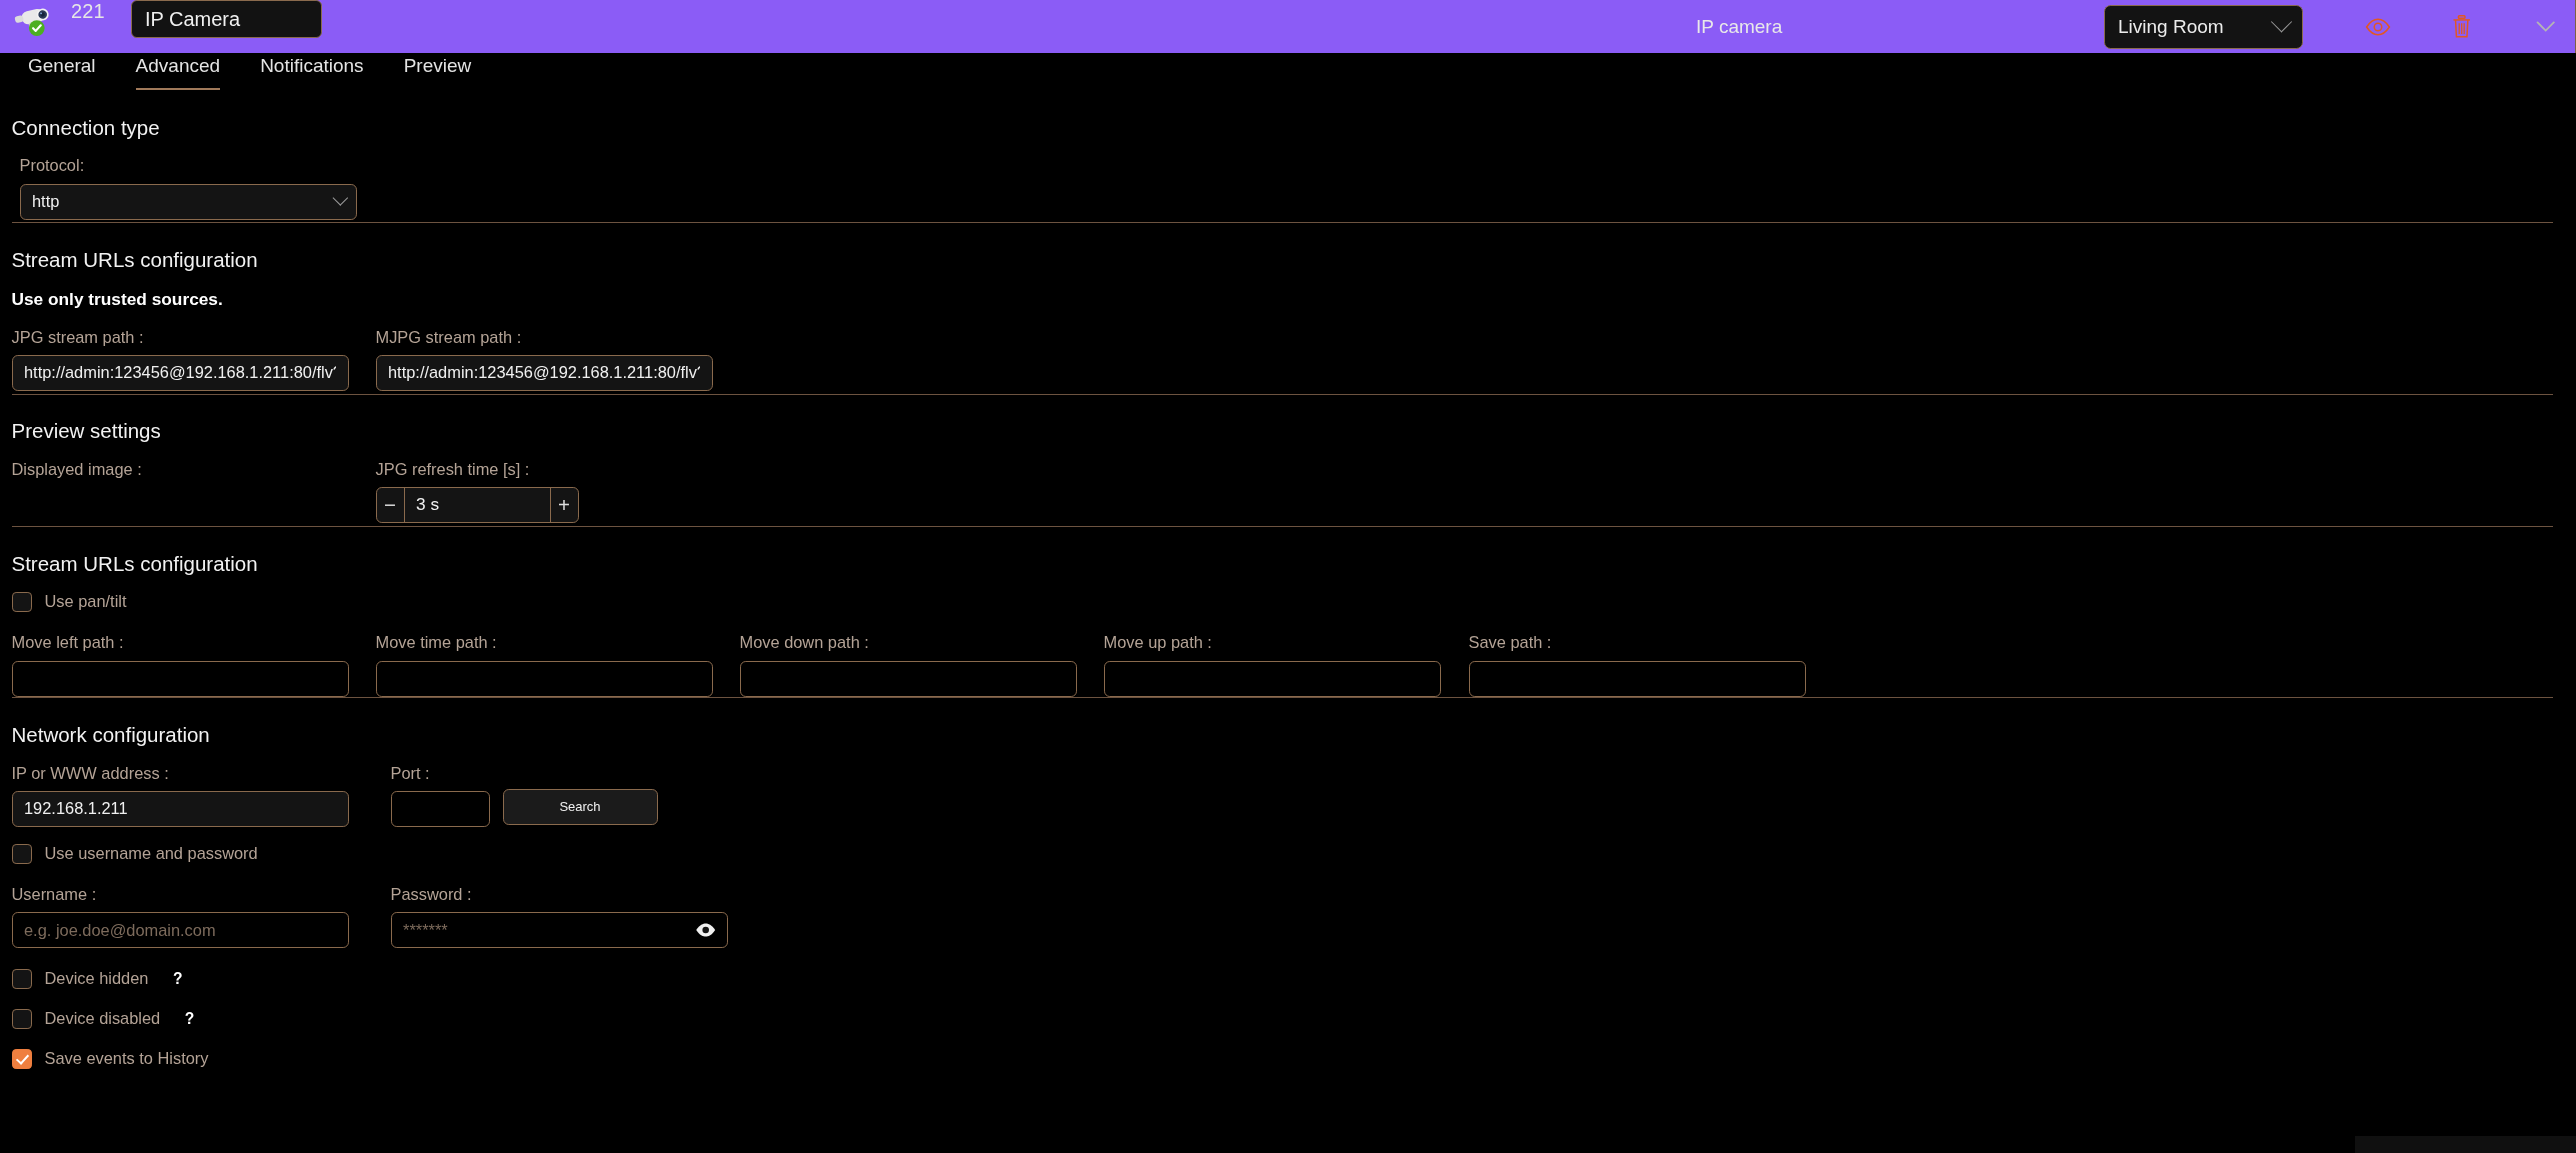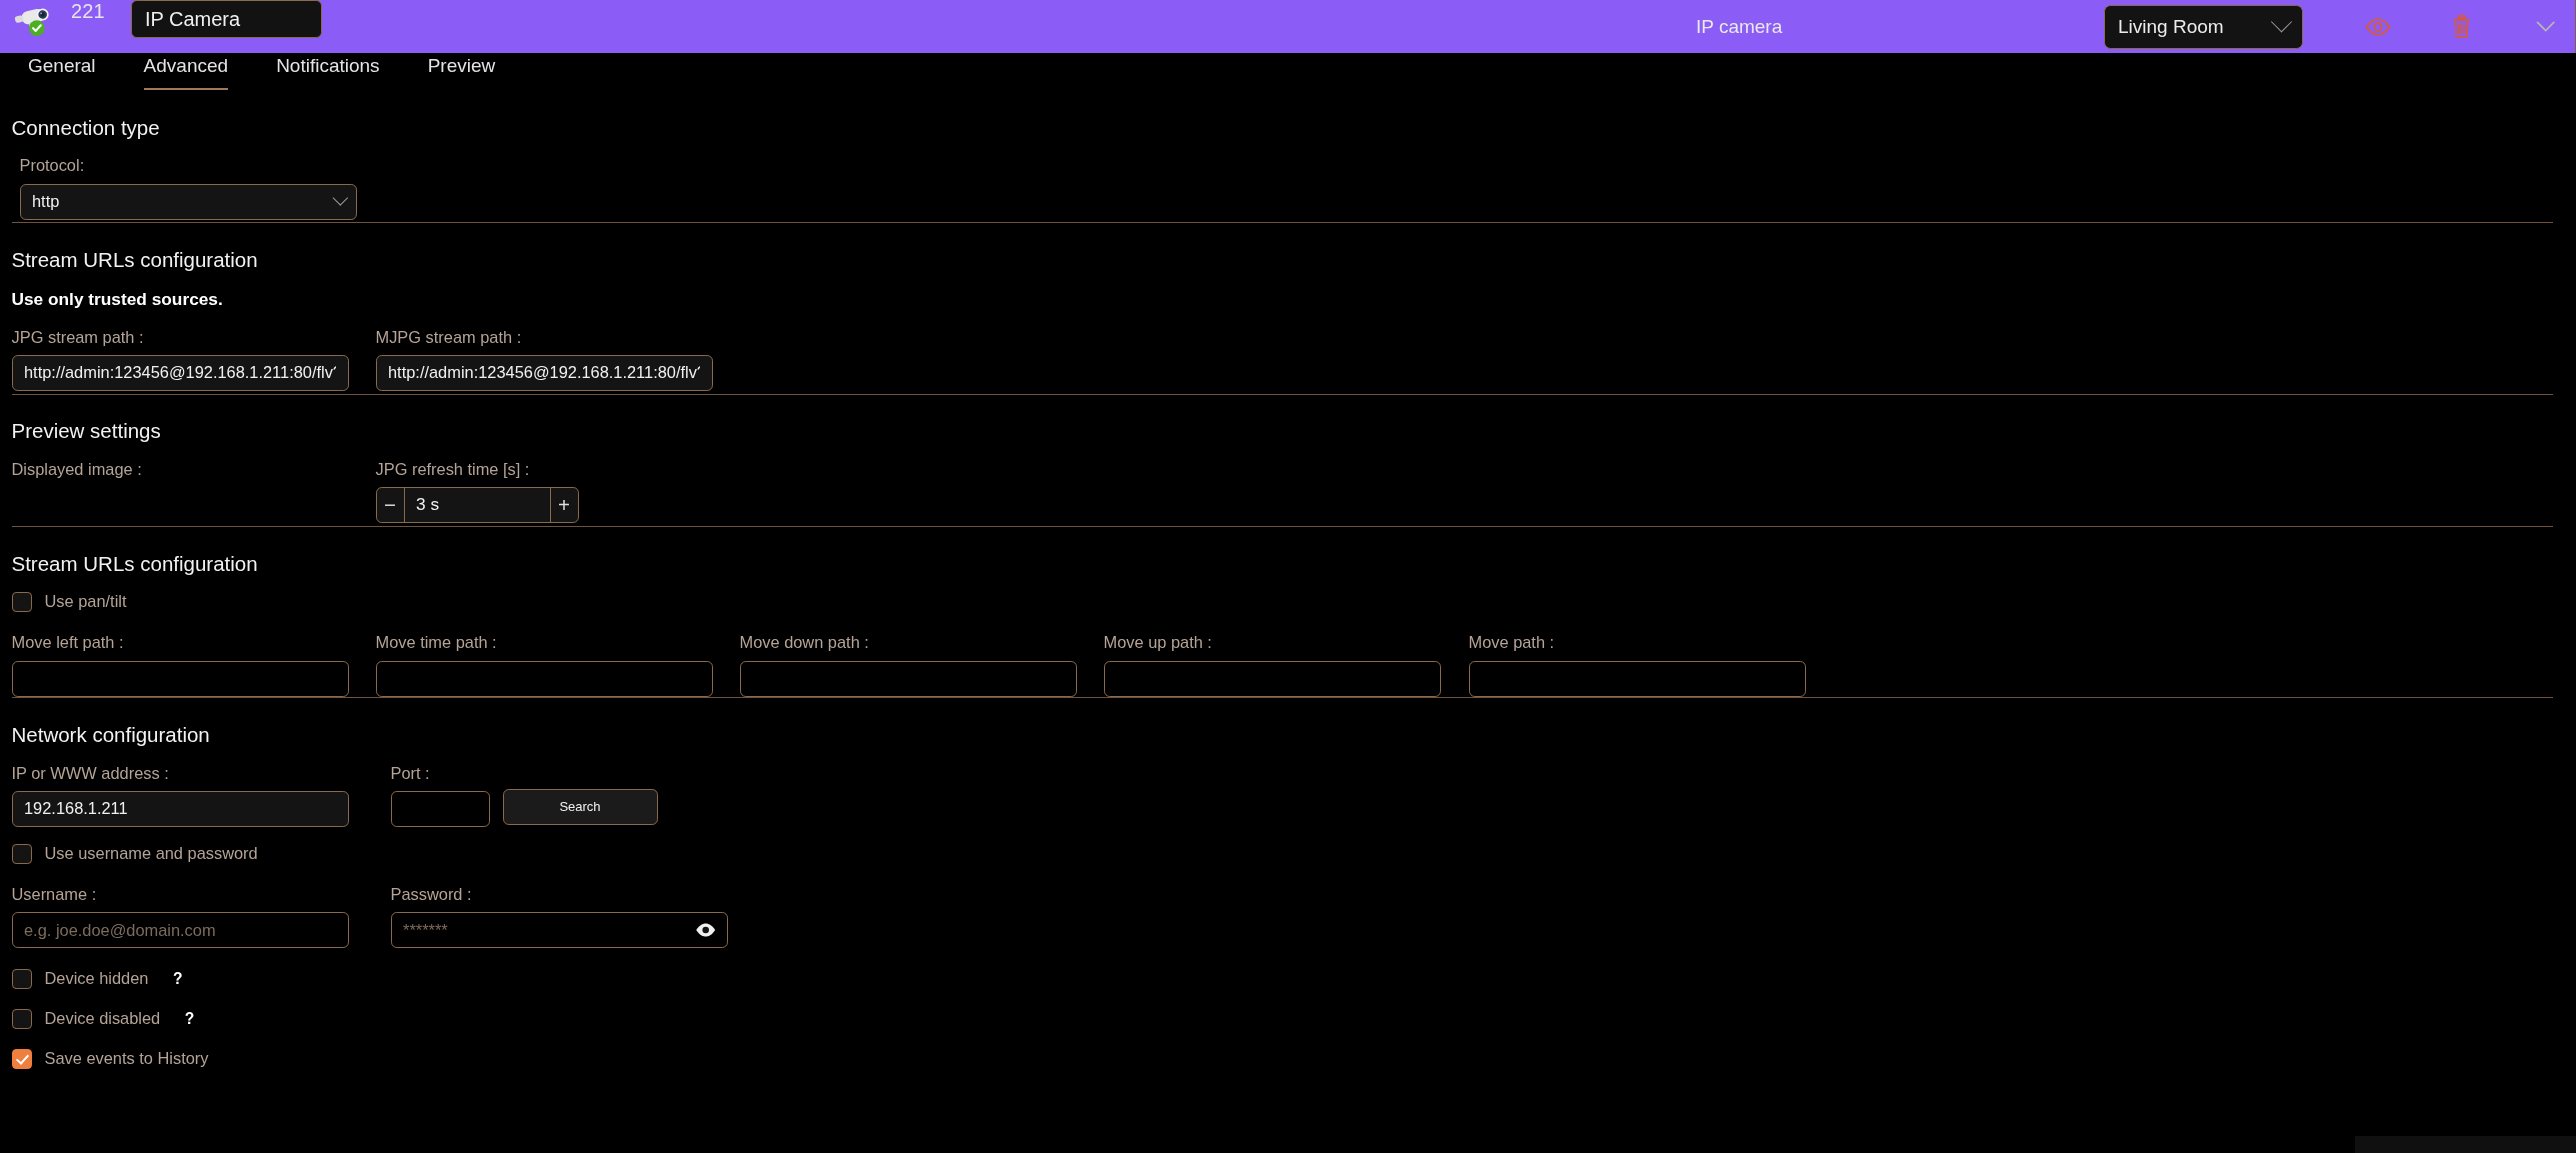--- a/index.html
+++ b/index.html
@@ -85,21 +85,21 @@
     width: 0.8px;
     background: #7d5f45;
   }
 
   
   .tabs {
     height: 38px;
     display: flex;
     align-items: flex-start;
     padding-left: 10px;
-    gap: 12px;
+    gap: 4px;
     background: #000;
   }
   .tab {
     position: relative;
     color: #e4e4e4;
     font-size: 19px;
     padding: 0 18px;
     line-height: 25px;
     cursor: pointer;
     white-space: nowrap;
@@ -380,21 +380,21 @@
     </div>
     <div style="position:absolute;left:728px;top:0;width:337px">
       <span class="flab">Move down path :</span>
       <input class="finput empty" value="" style="">
     </div>
     <div style="position:absolute;left:1092px;top:0;width:337px">
       <span class="flab">Move up path :</span>
       <input class="finput empty" value="" style="">
     </div>
     <div style="position:absolute;left:1457px;top:0;width:337px">
-      <span class="flab">Move path :</span>
+      <span class="flab">Save path :</span>
       <input class="finput empty" value="" style="">
     </div>
   </div>
   <div class="divider"></div>
 
   <div class="sec-title">Network configuration</div>
   <div style="position:relative;height:62px">
     <div style="position:absolute;left:0;top:0;width:337px">
       <span class="flab">IP or WWW address :</span>
       <input class="finput" value="192.168.1.211" style="">

